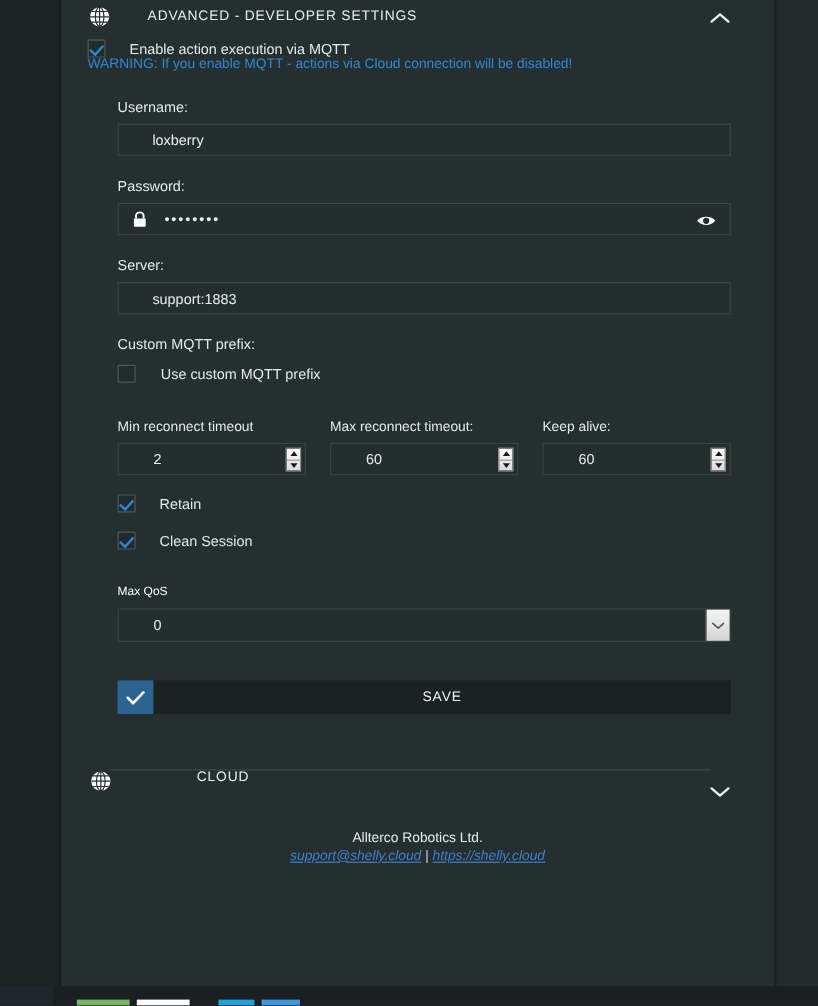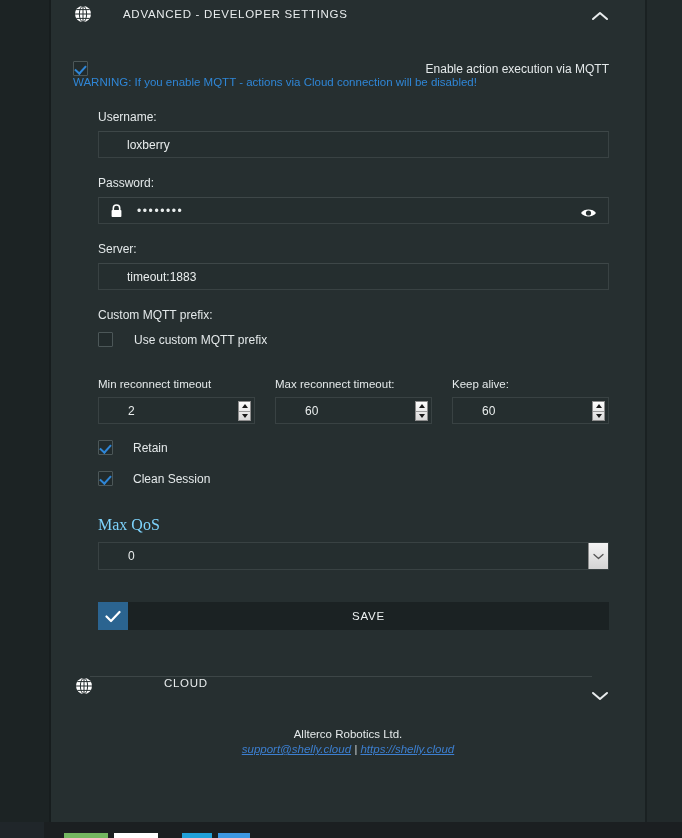--- a/index.html
+++ b/index.html
@@ -57,22 +57,21 @@
   .chev {
     position: absolute; right: 36px; top: 50%; transform: translateY(-50%);
     width: 18px; height: 12px;
   }
 
   
   .body-wrap { padding: 0 36px 0 22px; }
 
   .row-cb {
     display: flex; align-items: center;
-    margin-top: 33px;
-    justify-content: space-between;
+    margin-top: 5px;
   }
   .cbox {
     width: 15px; height: 15px; flex: 0 0 auto;
     border: 1px solid #4c5758;
     background: #222b2c;
     position: relative;
     border-radius: 1px;
   }
   .cbox.checked::after {
     content: "";
@@ -160,21 +159,21 @@
   }
   .tri-dn {
     width: 0; height: 0;
     border-left: 3.5px solid transparent; border-right: 3.5px solid transparent;
     border-top: 4px solid #1a1a1a;
   }
 
   .opt-cb { display: flex; align-items: center; margin-top: 16px; margin-left: 25px; }
   .opt-cb .cb-label { margin-left: 20px; }
 
-  .qos-label { color: #7dd3fc; font-size: 16px; margin-top: 30px; margin-left: 25px; font-family: Liberation Serif, serif; }
+  .qos-label { color: #ffffff; font-size: 10px; margin-top: 30px; margin-left: 25px; }
   .selectbox {
     margin-left: 25px; margin-top: 8px;
     height: 28px; background: #252e2f;
     border: 1px solid #394243;
     display: flex; align-items: center; position: relative;
   }
   .selectbox .val { color: #e9eded; font-size: 12px; padding-left: 29px; }
   .sel-arrow {
     position: absolute; right: 0; top: 0; bottom: 0; width: 20px;
     background: linear-gradient(#f4f4f4, #d4d4d4);
@@ -291,21 +290,21 @@
         <span class="eye">
           <svg viewBox="0 0 17 12" width="17" height="12">
             <path d="M1 6 C4 1.4 13 1.4 16 6 C13 10.6 4 10.6 1 6 Z" fill="#ffffff"></path>
             <circle cx="8.5" cy="6" r="2.6" fill="#262f30"></circle>
           </svg>
         </span>
       </div>
 
       <div class="field-label tight">Server:</div>
       <div class="inputbox">
-        <span class="val">timeout:1883</span>
+        <span class="val">support:1883</span>
       </div>
 
       <div class="field-label tight">Custom MQTT prefix:</div>
       <div class="sub-cb">
         <span class="cbox"></span>
         <span class="cb-label">Use custom MQTT prefix</span>
       </div>
 
       <div class="num-row">
         <div class="num-col">

